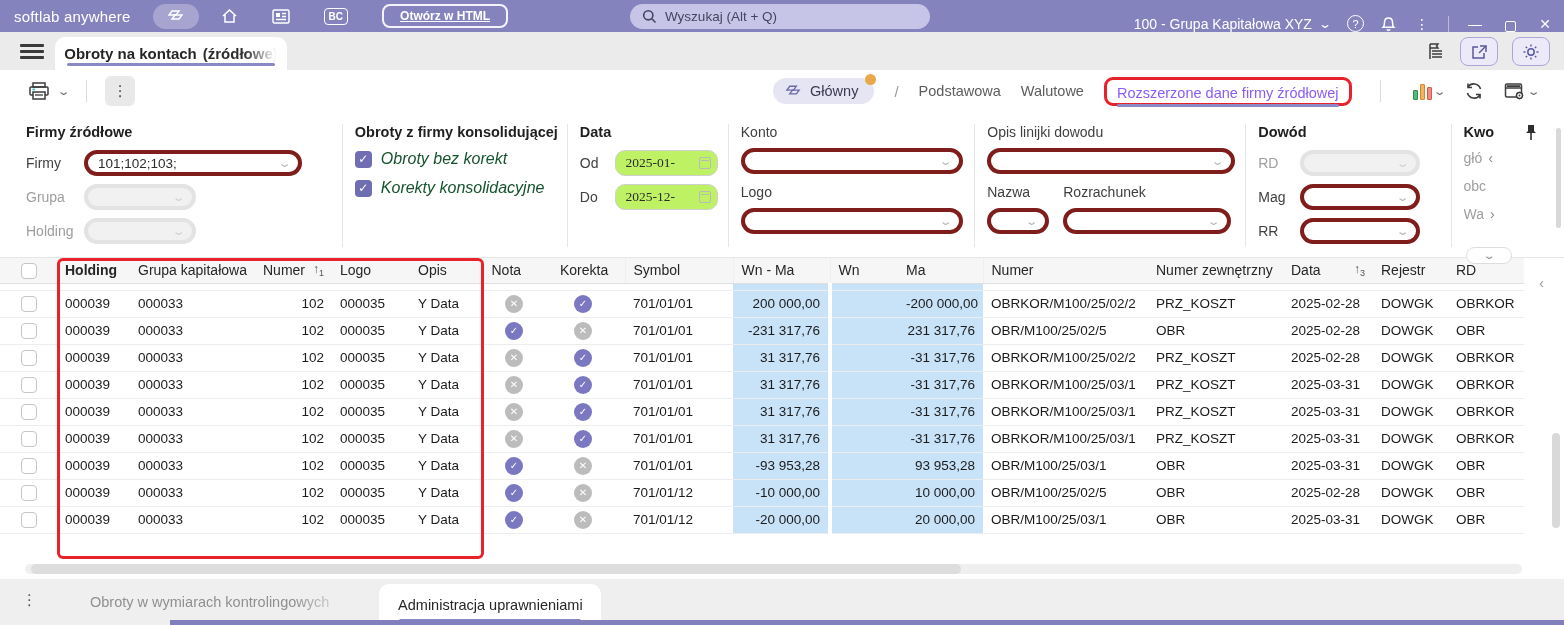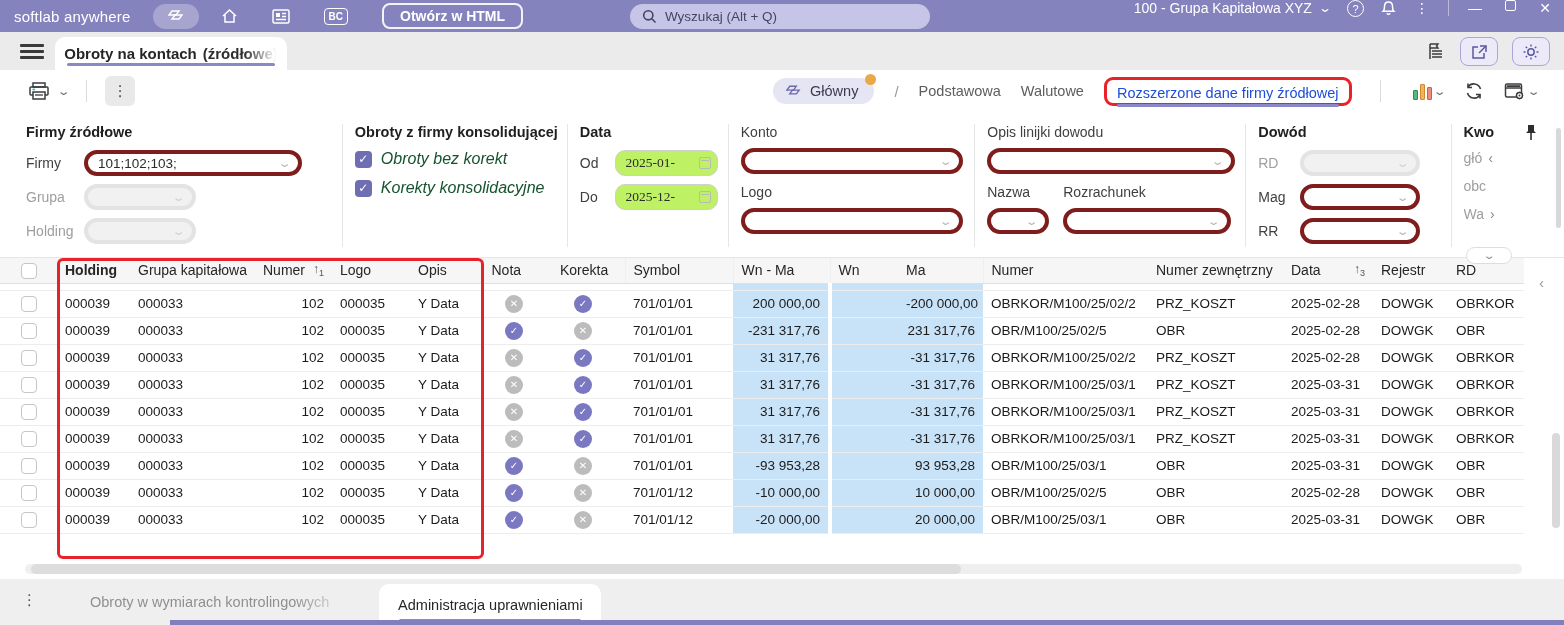--- a/index.html
+++ b/index.html
@@ -6,24 +6,24 @@
   html,body { width:1564px; height:625px; overflow:hidden; }
   body { font-family: "Liberation Sans", "DejaVu Sans", sans-serif; font-size:13px; color:#1e1e1e; background:#fff; }
   .app { position:relative; width:1564px; height:625px; overflow:hidden; background:#fff; }
 
   
   .titlebar { position:relative; height:32px; background:#8583bd; display:flex; align-items:center; padding:0 14px; color:#fff; }
   .tb-logo { font-size:15px; font-weight:500; letter-spacing:.2px; margin-right:22px; white-space:nowrap; }
   .tb-pill { width:46px; height:25px; border-radius:13px; background:rgba(255,255,255,.28); display:flex; align-items:center; justify-content:center; margin-right:22px; cursor:pointer; }
   .tb-ic { display:flex; align-items:center; justify-content:center; margin-right:34px; cursor:pointer; }
   .bc-box { border:1.6px solid #fff; border-radius:4px; font-size:10px; font-weight:bold; padding:2px 4px; }
-  .tb-btn { border:2px solid rgba(255,255,255,.9); border-radius:8px; padding:3px 16px; font-size:14px; font-weight:600; color:#fff; background:transparent; cursor:pointer; white-space:nowrap; }
+  .tb-btn { border:2px solid rgba(255,255,255,.9); border-radius:8px; padding:3px 16px; font-size:12px; font-weight:600; color:#fff; background:transparent; cursor:pointer; white-space:nowrap;text-decoration:underline; }
   .tb-search { position:absolute; left:630px; top:4px; width:300px; height:25px; border-radius:13px; background:#c7c5e7; display:flex; align-items:center; padding:0 12px; color:#45455f; cursor:text; }
   .tb-search .s-txt { font-size:13.5px; margin-left:8px; }
-  .tb-right { position:absolute; right:10px; top:0; height:32px; display:flex; align-items:flex-start; gap:17px; }
+  .tb-right { position:absolute; right:10px; top:0; height:32px; display:flex; align-items:flex-end; gap:17px; }
   .tb-context { display:flex; align-items:center; gap:8px; font-size:14px; cursor:pointer; white-space:nowrap; }
   .q-circle { width:17px; height:17px; border:1.4px solid #fff; border-radius:50%; display:flex; align-items:center; justify-content:center; font-size:11px; cursor:pointer; }
   .tb-sep { width:1px; height:16px; background:rgba(255,255,255,.45); }
   .win-ctl { font-size:14px; cursor:pointer; display:flex; align-items:center; justify-content:center; width:18px; }
   .maxi { width:11px; height:11px; border:1.6px solid #fff; border-radius:2px; }
   .chev { font-size:12px; line-height:1; transform:scaleX(1.4); display:inline-block; }
 
   
   .tabstrip { position:relative; height:38px; background:#ebebeb; display:flex; align-items:flex-end; }
   .hamburger { position:absolute; left:20px; top:9px; width:24px; cursor:pointer; }
@@ -39,21 +39,21 @@
   .toolbar { position:relative; height:42px; background:#fff; display:flex; align-items:center; padding:0 28px; }
   .tbar-left { display:flex; align-items:center; gap:10px; }
   .print-wrap { display:flex; align-items:center; gap:6px; cursor:pointer; color:#3c3c3c; }
   .v-div { width:1px; height:22px; background:#dcdcdc; margin:0 8px; }
   .kebab-btn { width:30px; height:30px; border-radius:6px; background:#e9e9e9; display:flex; align-items:center; justify-content:center; font-size:15px; color:#4a4a4a; cursor:pointer; letter-spacing:0; }
   .tbar-right { position:absolute; right:26px; display:flex; align-items:center; gap:20px; }
   .glowny-pill { position:relative; display:flex; align-items:center; gap:8px; background:#e6e5f4; border-radius:16px; padding:5px 16px 5px 12px; color:#3a3a50; font-size:14.5px; cursor:pointer; }
   .glowny-pill .badge { position:absolute; right:-2px; top:-4px; width:11px; height:11px; border-radius:50%; background:#e9a94b; }
   .slash { color:#9a9a9a; font-size:15px; }
   .vtab { font-size:14.5px; color:#5d5d5d; cursor:pointer; white-space:nowrap; }
-  .vtab.active { color:#1d4ed8; position:relative; padding-bottom:6px; }
+  .vtab.active { color:#8b5cf6; position:relative; padding-bottom:6px; }
   .vtab.active::after { content:""; position:absolute; left:0; right:0; bottom:0; height:3px; background:#8a88c7; border-radius:2px; }
   .red-ring { border:3px solid #e8222a; border-radius:9px; padding:5px 10px 2px 10px; }
   .tbar-icons { display:flex; align-items:center; gap:20px; margin-left:4px; }
   .chart-ic { display:flex; align-items:flex-end; gap:2px; height:17px; cursor:pointer; }
   .chart-ic i { width:5px; border-radius:1px; display:block; }
   .icon-chev { color:#6a6a6a; font-size:11px; transform:scaleX(1.5); display:inline-block; margin-left:3px; }
   .tool-ic { cursor:pointer; display:flex; align-items:center; color:#3c3c3c; }
 
   
   .filterpanel { position:relative; height:146px; background:#fff; border-bottom:1px solid #e6e6e6; display:flex; padding:8px 16px 0 26px; }

